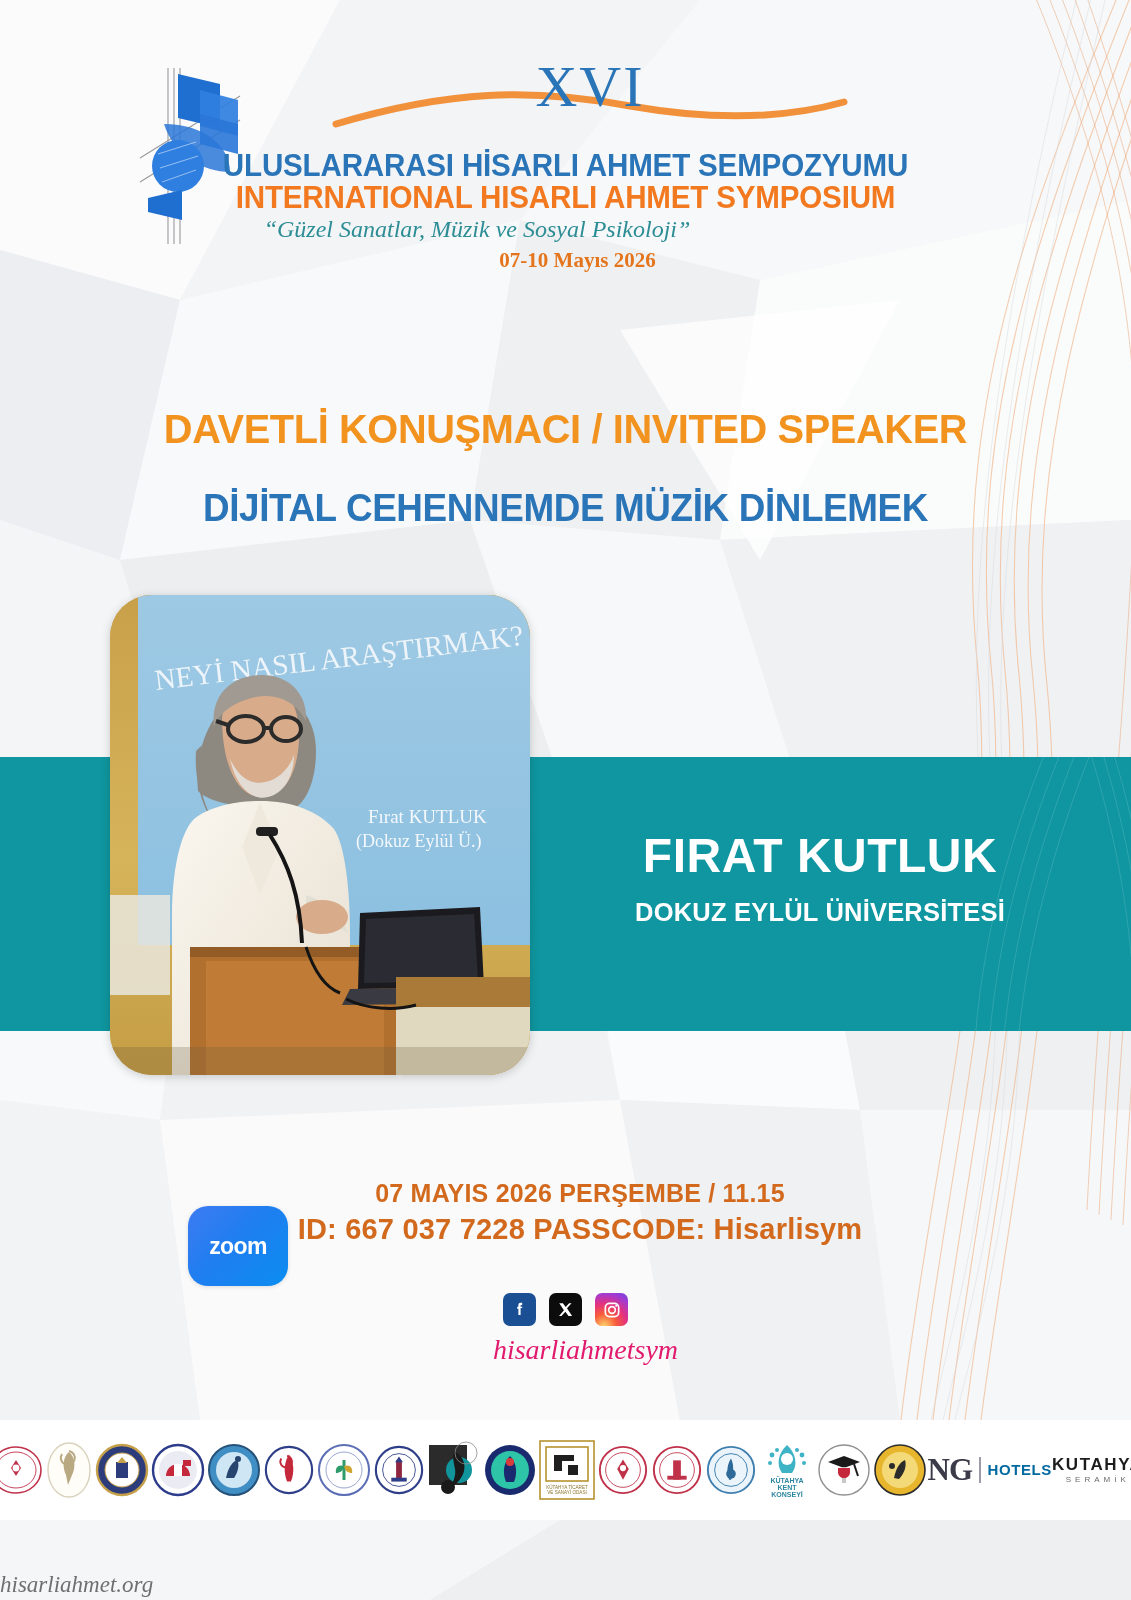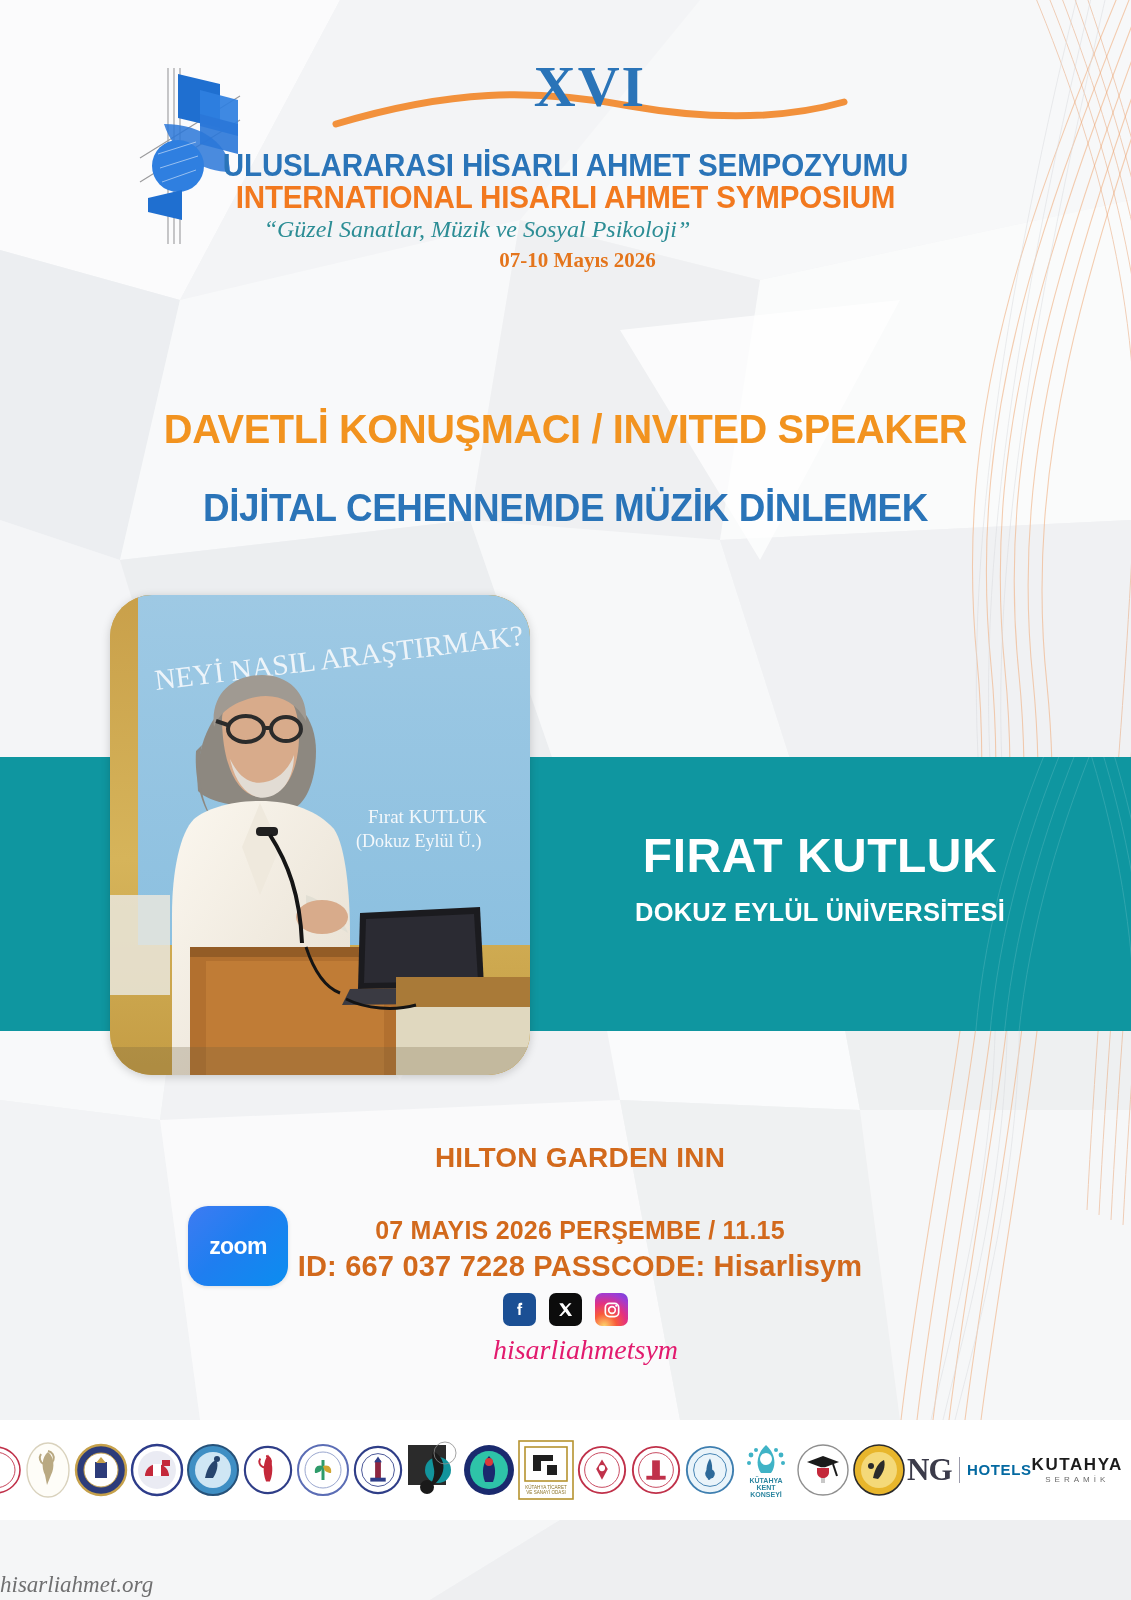--- a/index.html
+++ b/index.html
@@ -30,21 +30,21 @@
   .header { position:absolute; top:0; left:0; width:1131px; height:300px; z-index:3; }
 
   .sym-logo { position:absolute; left:134px; top:62px; width:112px; height:188px; }
 
   .xvi-wrap { position:absolute; left:330px; top:58px; width:520px; height:90px; }
   .xvi-swoosh { position:absolute; left:0; top:22px; width:520px; height:60px; }
   .xvi-text {
     position:absolute; left:0; top:0; width:520px;
     text-align:center;
     font-family:"Liberation Serif", serif;
-    font-weight:bold; font-size:58px; letter-spacing:2px;
+    font-weight:normal; font-size:58px; letter-spacing:2px;
     color:#2a74b8; line-height:1;
   }
 
   .hdr-line1 {
     position:absolute; left:0; top:148px; width:1131px; text-align:center;
     font-size:30.5px; font-weight:bold; letter-spacing:-0.2px;
     color:#2a74b8; font-family:"Liberation Sans", sans-serif;
     transform:scaleX(0.97); transform-origin:center;
   }
   .hdr-line2 {
@@ -135,21 +135,21 @@
   .handle {
     position:absolute; left:0; top:1334px; width:1131px; text-align:center; z-index:4;
     font-family:"Liberation Serif", serif; font-style:italic;
     font-size:28px; color:#e21a6e;padding-left:40px;
   }
 
   
   .sponsor-bar {
     position:absolute; left:0; top:1420px; width:1131px; height:100px; z-index:6;
     background:#ffffff;
-    display:flex; align-items:center; justify-content:flex-end;
+    display:flex; align-items:center; justify-content:center;
     padding:0 8px;
   }
   .sp { flex:0 0 auto; display:flex; align-items:center; justify-content:center; height:78px; }
   .sp svg, .sp .wordmark { display:block; }
   .wordmark { text-align:center; line-height:1.02; }
 
   
   .footer-url {
     position:absolute; left:0; top:1537px; width:991px; text-align:left; z-index:6;
     font-family:"Liberation Serif", serif; font-style:italic;
@@ -356,21 +356,20 @@
       <g fill="none" stroke="#141414" stroke-width="3">
         <path d="M196,352 C204,376 214,392 230,398"></path>
         <path d="M236,404 C256,414 284,416 306,410"></path>
       </g>
 
       <rect x="0" y="452" width="420" height="28" fill="#6b5a3c" opacity=".25"></rect>
     </svg>
   </div>
 
   <div class="event-info">
-    <div class="event-venue">HILTON GARDEN INN</div>
     <div class="event-when">07 MAYIS 2026 PERŞEMBE / 11.15</div>
     <div class="event-meet">ID: 667 037 7228 PASSCODE: Hisarlisym</div>
   </div>
 
   <div class="zoom-badge">
     <span>zoom</span>
   </div>
 
   <div class="social-row">
     <div class="sicon fb">

